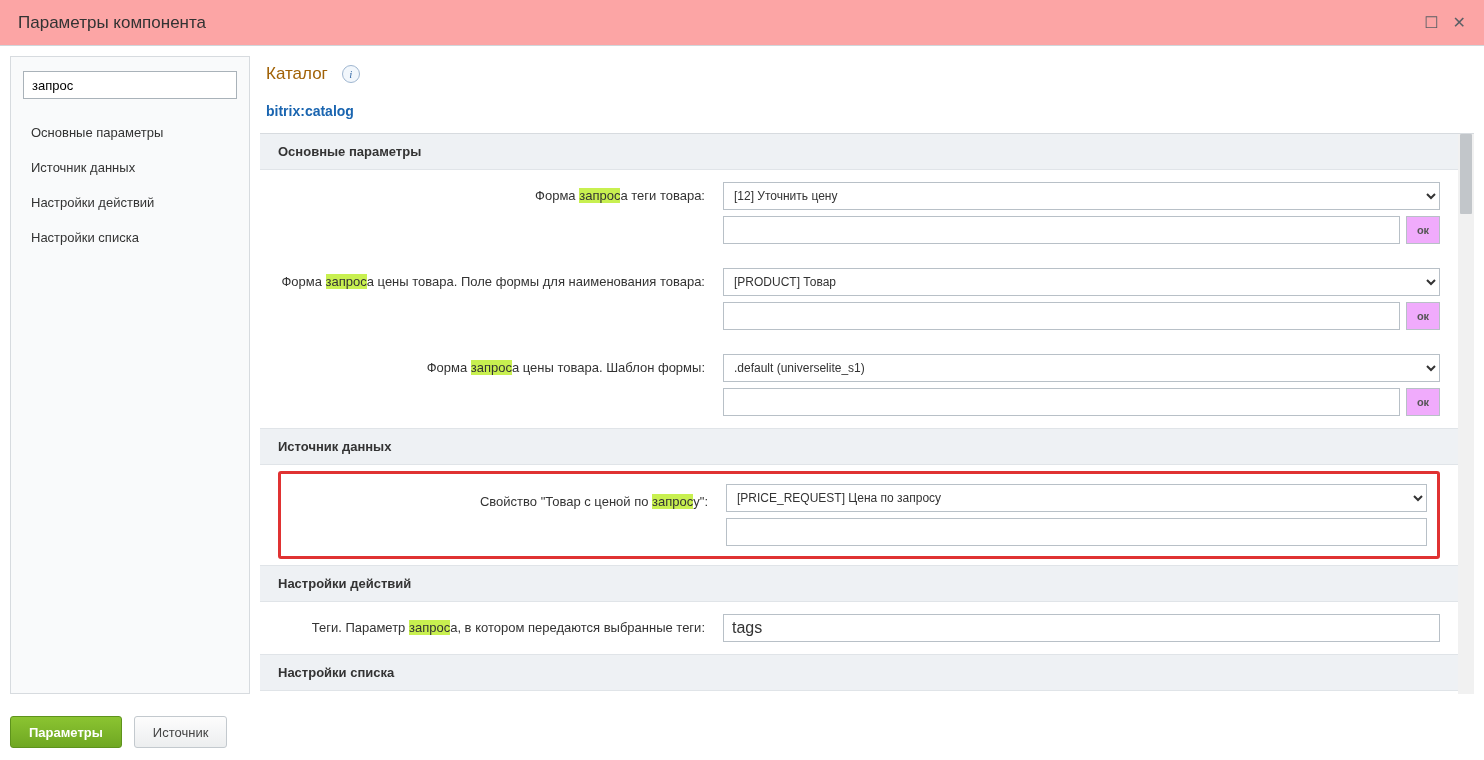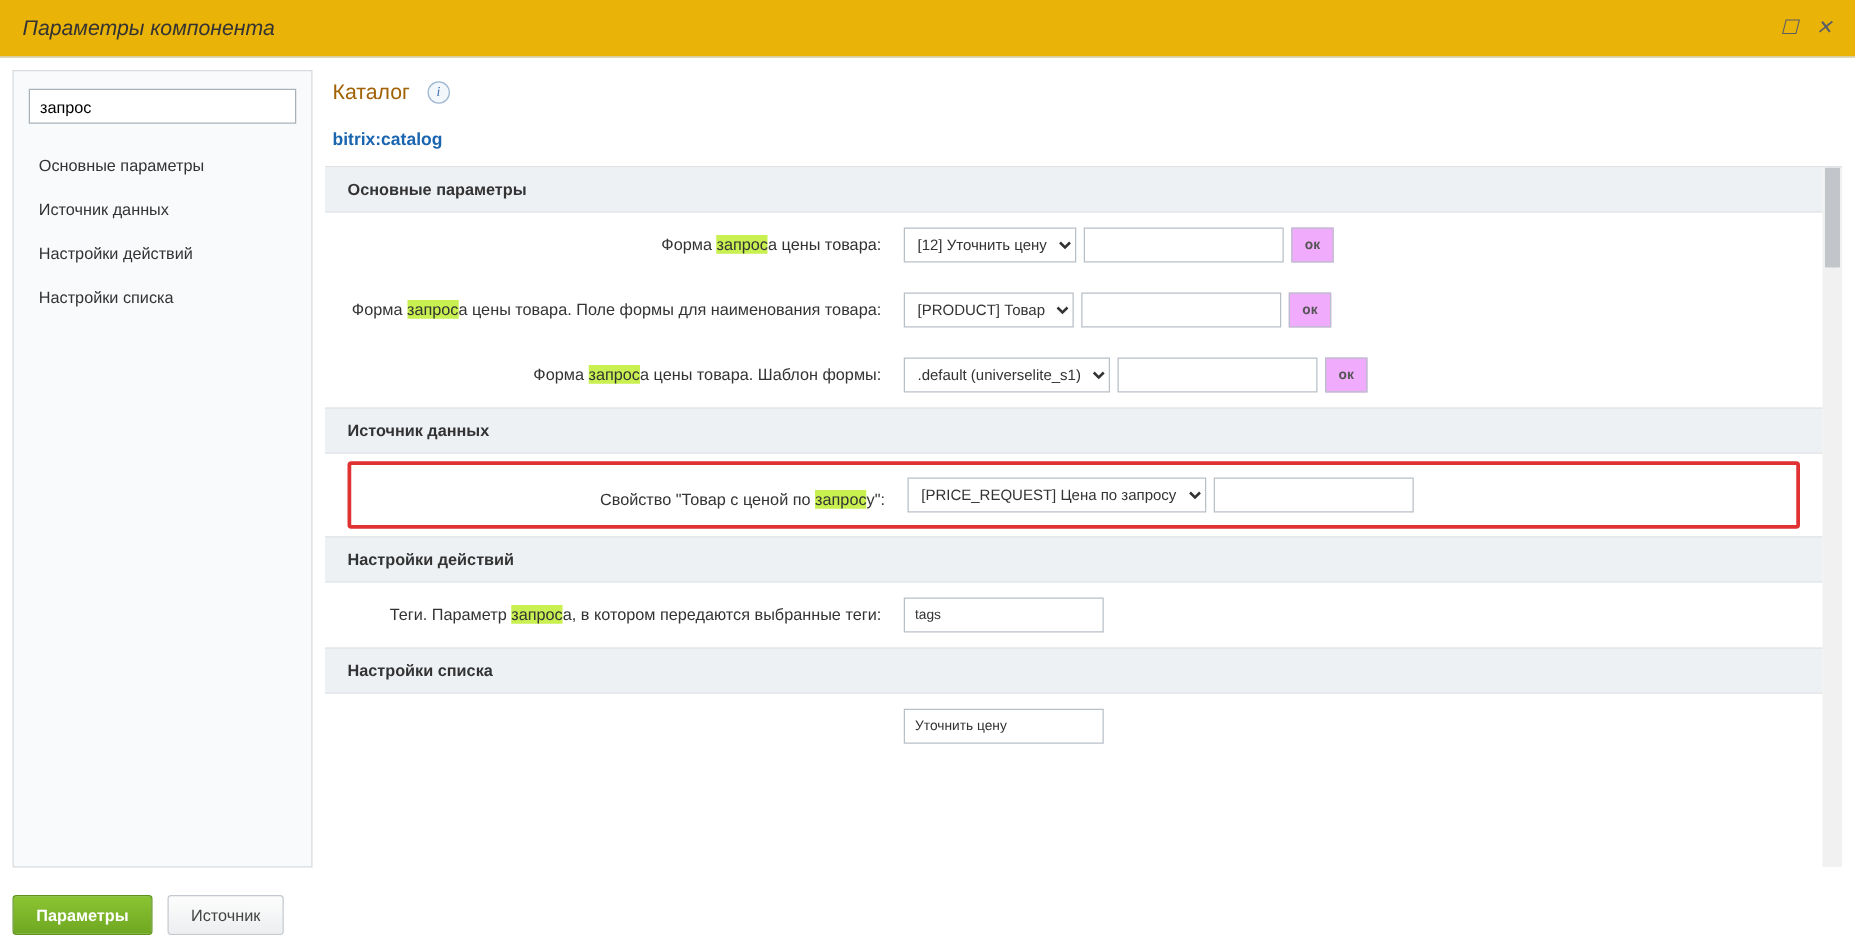--- a/index.html
+++ b/index.html
@@ -9,27 +9,26 @@
     color: #333;
     background: #fff;
   }
   .window {
     width: 1484px;
     height: 760px;
     display: flex;
     flex-direction: column;
   }
   .titlebar {
-    background: #eab308;
+    background: #fca5a5;
     border-bottom: 1px solid #d1d6da;
     height: 46px;
     display: flex;
     align-items: center;
     padding: 0 18px;
-    font-style: italic;
   }
   .titlebar .title {
     font-size: 17px;
     color: #333;
     flex: 1;
   }
   .titlebar .controls {
     display: flex;
     gap: 14px;
   }
@@ -152,21 +151,21 @@
     width: 445px;
     text-align: right;
     padding-right: 18px;
     padding-top: 6px;
     color: #333;
     font-size: 13px;
   }
   .param-control {
     flex: 1;
     display: flex;
-    flex-direction: row;
+    flex-direction: column;
     gap: 6px;
   }
   .ctrl-line {
     display: flex;
     gap: 6px;
     align-items: stretch;
   }
   select {
     flex: 1;
     height: 28px;
@@ -174,21 +173,21 @@
     background: #fff;
     padding: 0 6px;
     font-size: 12px;
     color: #333;
   }
   .text-input {
     flex: 1;
     height: 28px;
     border: 1px solid #b8c0c7;
     padding: 0 8px;
-    font-size: 11px;
+    font-size: 16px;
     color: #333;
   }
   .ok-btn {
     width: 34px;
     height: 28px;
     border: 1px solid #b8c0c7;
     background: #f0abfc;
     font-size: 11px;
     font-weight: bold;
     color: #555;
@@ -269,21 +268,21 @@
       <div class="params">
         <div class="scrollbar-track">
           <div class="scrollbar-thumb" style="top:0;height:80px;"></div>
         </div>
         <div class="params-inner">
 
         <div class="section-header first">Основные параметры</div>
 
         <div class="param-row">
           <div class="param-label">
-            <span>Форма </span><span class="hl">запрос</span><span>а цены товара:</span>
+            <span>Форма </span><span class="hl">запрос</span><span>а теги товара:</span>
           </div>
           <div class="param-control">
             <div class="ctrl-line">
               <select><option>[12] Уточнить цену</option></select>
             </div>
             <div class="ctrl-line">
               <input class="text-input" type="text" style="">
               <button class="ok-btn">ок</button>
             </div>
           </div>

